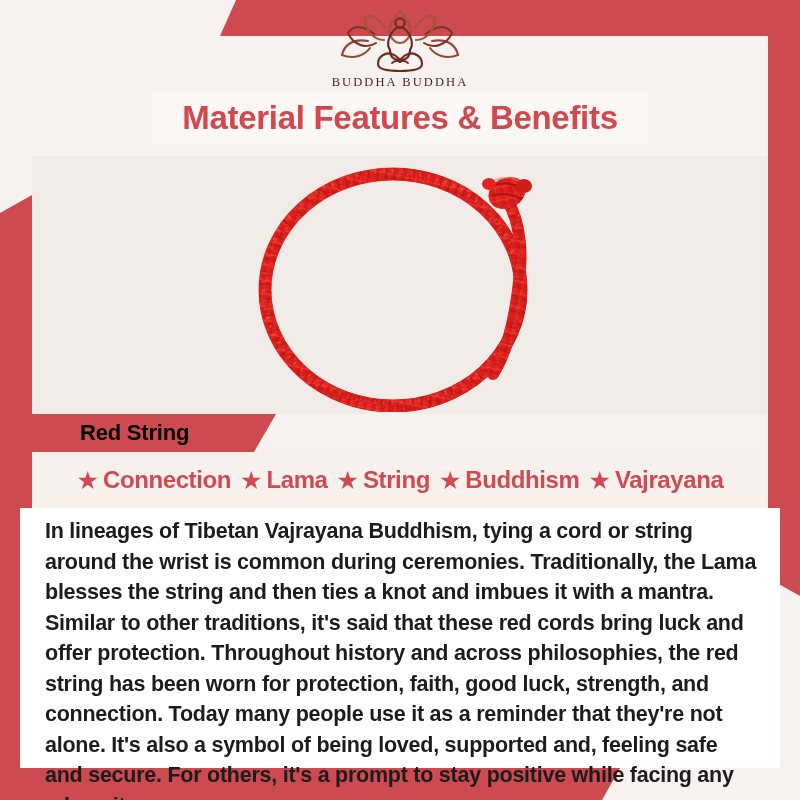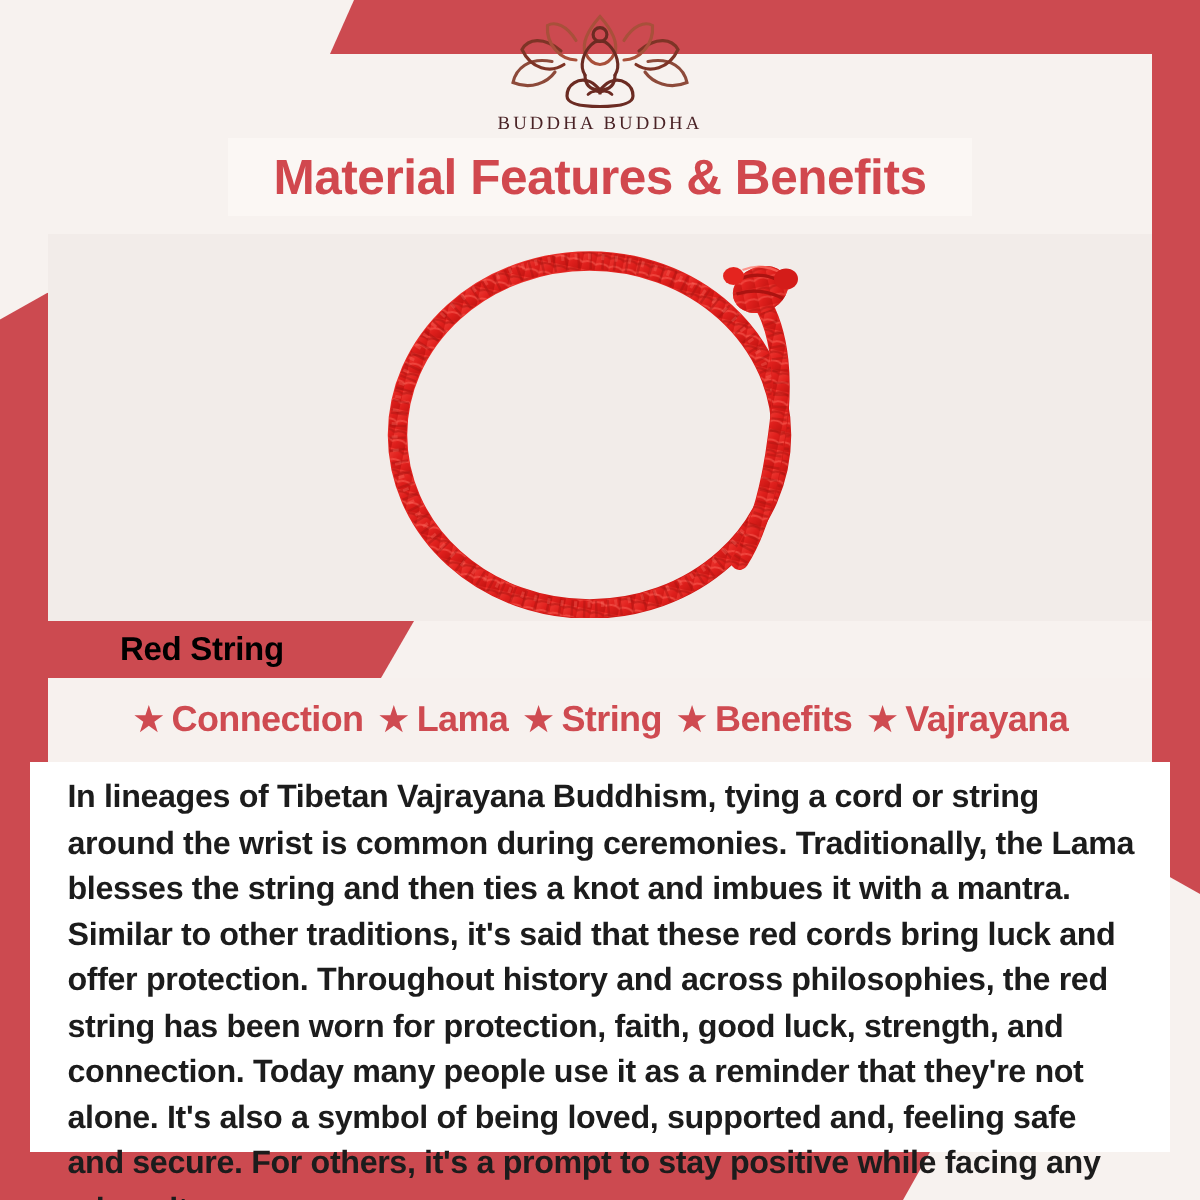--- a/index.html
+++ b/index.html
@@ -269,21 +269,21 @@
     <div class="benefit">
       <span class="star">★</span>
       <span class="benefit-label">Lama</span>
     </div>
     <div class="benefit">
       <span class="star">★</span>
       <span class="benefit-label">String</span>
     </div>
     <div class="benefit">
       <span class="star">★</span>
-      <span class="benefit-label">Benefits</span>
+      <span class="benefit-label">Buddhism</span>
     </div>
     <div class="benefit">
       <span class="star">★</span>
       <span class="benefit-label">Vajrayana</span>
     </div>
   </div>
 
   <div class="desc-card">
     <p class="desc-text">In lineages of Tibetan Vajrayana Buddhism, tying a cord or string around the wrist is common during ceremonies. Traditionally, the Lama blesses the string and then ties a knot and imbues it with a mantra. Similar to other traditions, it's said that these red cords bring luck and offer protection. Throughout history and across philosophies, the red string has been worn for protection, faith, good luck, strength, and connection. Today many people use it as a reminder that they're not alone. It's also a symbol of being loved, supported and, feeling safe and secure. For others, it's a prompt to stay positive while facing any adversity.</p>
   </div>

